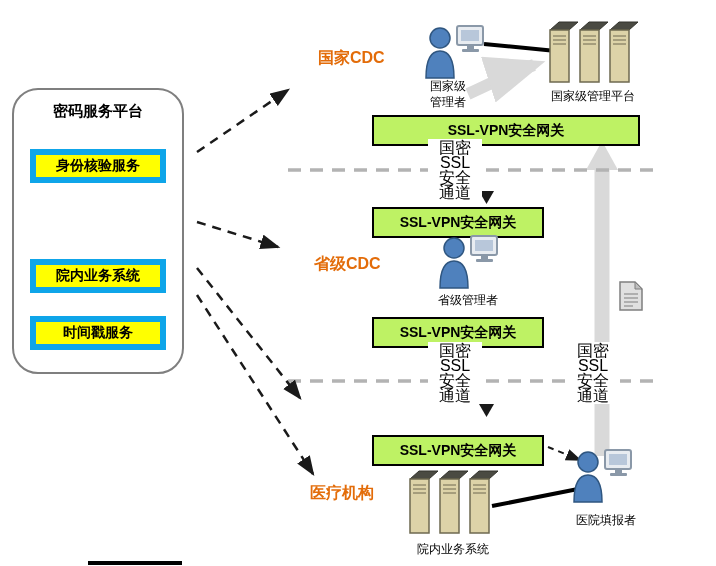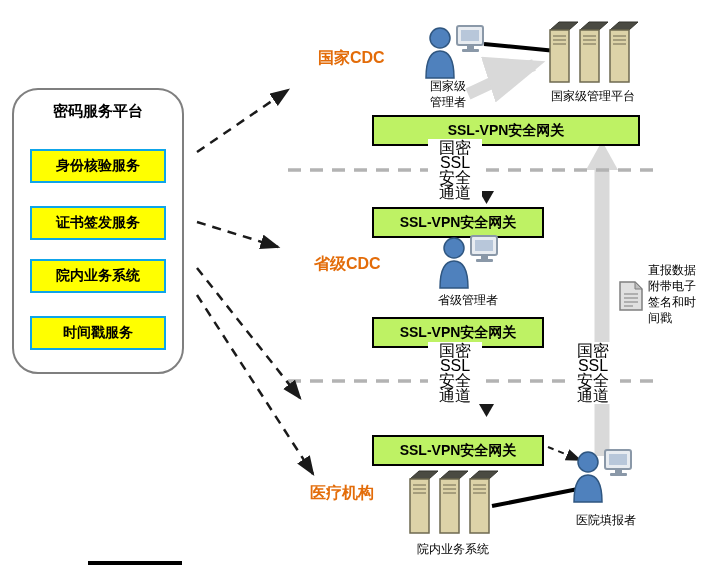--- a/index.html
+++ b/index.html
@@ -10,21 +10,21 @@
   .platform-box {
     position: absolute; left: 12px; top: 88px; width: 172px; height: 286px;
     background: #ffffff; border: 2px solid #7f7f7f; border-radius: 26px;
   }
   .platform-title {
     position: absolute; left: 0; top: 12px; width: 100%;
     text-align: center; font-weight: bold; font-size: 15px; color: #000;
   }
   .service {
     position: absolute; left: 16px; width: 136px; height: 34px;
-    background: #ffff00; border: 2px solid #0ea5e9;
+    background: #ffff00; border: 6px solid #0ea5e9;
     display: flex; align-items: center; justify-content: center;
     font-weight: bold; font-size: 14px; color: #000;
   }
   .section-label { position: absolute; color: #e36c09; font-weight: bold; font-size: 16px; margin-left: 8px; }
   .gateway {
     position: absolute; height: 31px; background: #bef264; border: 2px solid #000;
     display: flex; align-items: center; justify-content: center;
     font-weight: bold; font-size: 14px; color: #000;
   }
   .channel {
@@ -72,21 +72,20 @@
 
     <line x1="548" y1="447" x2="580" y2="460" stroke="#1a1a1a" stroke-width="2" stroke-dasharray="6 5" marker-end="url(#mBlack)"></line>
 
     <polygon points="479,191 494,191 486.5,204" fill="#1a1a1a"></polygon>
     <polygon points="479,404 494,404 486.5,417" fill="#1a1a1a"></polygon>
   </svg>
 
   <div class="platform-box">
     <div class="platform-title">密码服务平台</div>
     <div class="service" style="top:59px">身份核验服务</div>
-    <div class="service" style="top:116px">证书签发服务</div>
     <div class="service" style="top:169px">院内业务系统</div>
     <div class="service" style="top:226px">时间戳服务</div>
   </div>
 
   <div class="section-label" style="left:310px; top:48px;">国家CDC</div>
   <div class="section-label" style="left:306px; top:254px;">省级CDC</div>
   <div class="section-label" style="left:302px; top:483px;">医疗机构</div>
 
   <div class="gateway" style="left:372px; top:115px; width:268px;">SSL-VPN安全网关</div>
   <div class="gateway" style="left:372px; top:207px; width:172px;">SSL-VPN安全网关</div>
@@ -208,22 +207,16 @@
   <div class="icon-wrap" style="left:618px; top:280px;">
     <svg width="26" height="32" viewBox="0 0 26 32">
       <path d="M2 2 h15 l7 7 v21 h-22 z" fill="#e0e0e0" stroke="#7f7f7f" stroke-width="1.5"></path>
       <path d="M17 2 v7 h7 z" fill="#bfbfbf" stroke="#7f7f7f" stroke-width="1"></path>
       <line x1="6" y1="14" x2="20" y2="14" stroke="#7f7f7f"></line>
       <line x1="6" y1="18" x2="20" y2="18" stroke="#7f7f7f"></line>
       <line x1="6" y1="22" x2="20" y2="22" stroke="#7f7f7f"></line>
       <line x1="6" y1="26" x2="15" y2="26" stroke="#7f7f7f"></line>
     </svg>
   </div>
-  <div class="note-text" style="left:648px; top:262px; width:62px;">
-    <span>直报数据</span>
-    <span>附带电子</span>
-    <span>签名和时</span>
-    <span>间戳</span>
-  </div>
 
   <div class="artifact" style="left:88px; top:561px; width:94px; height:4px;"></div>
 
 </div>
 
 </body></html>

